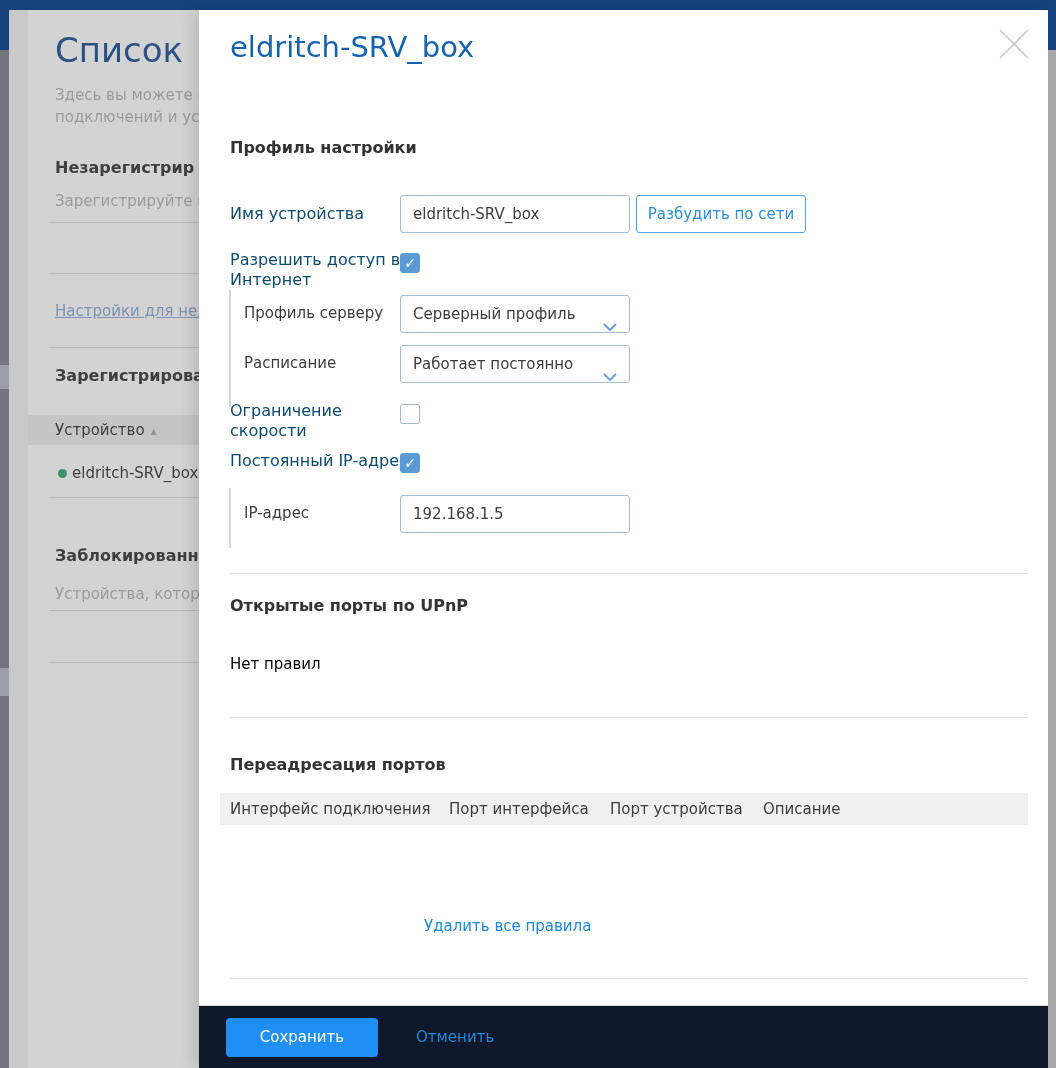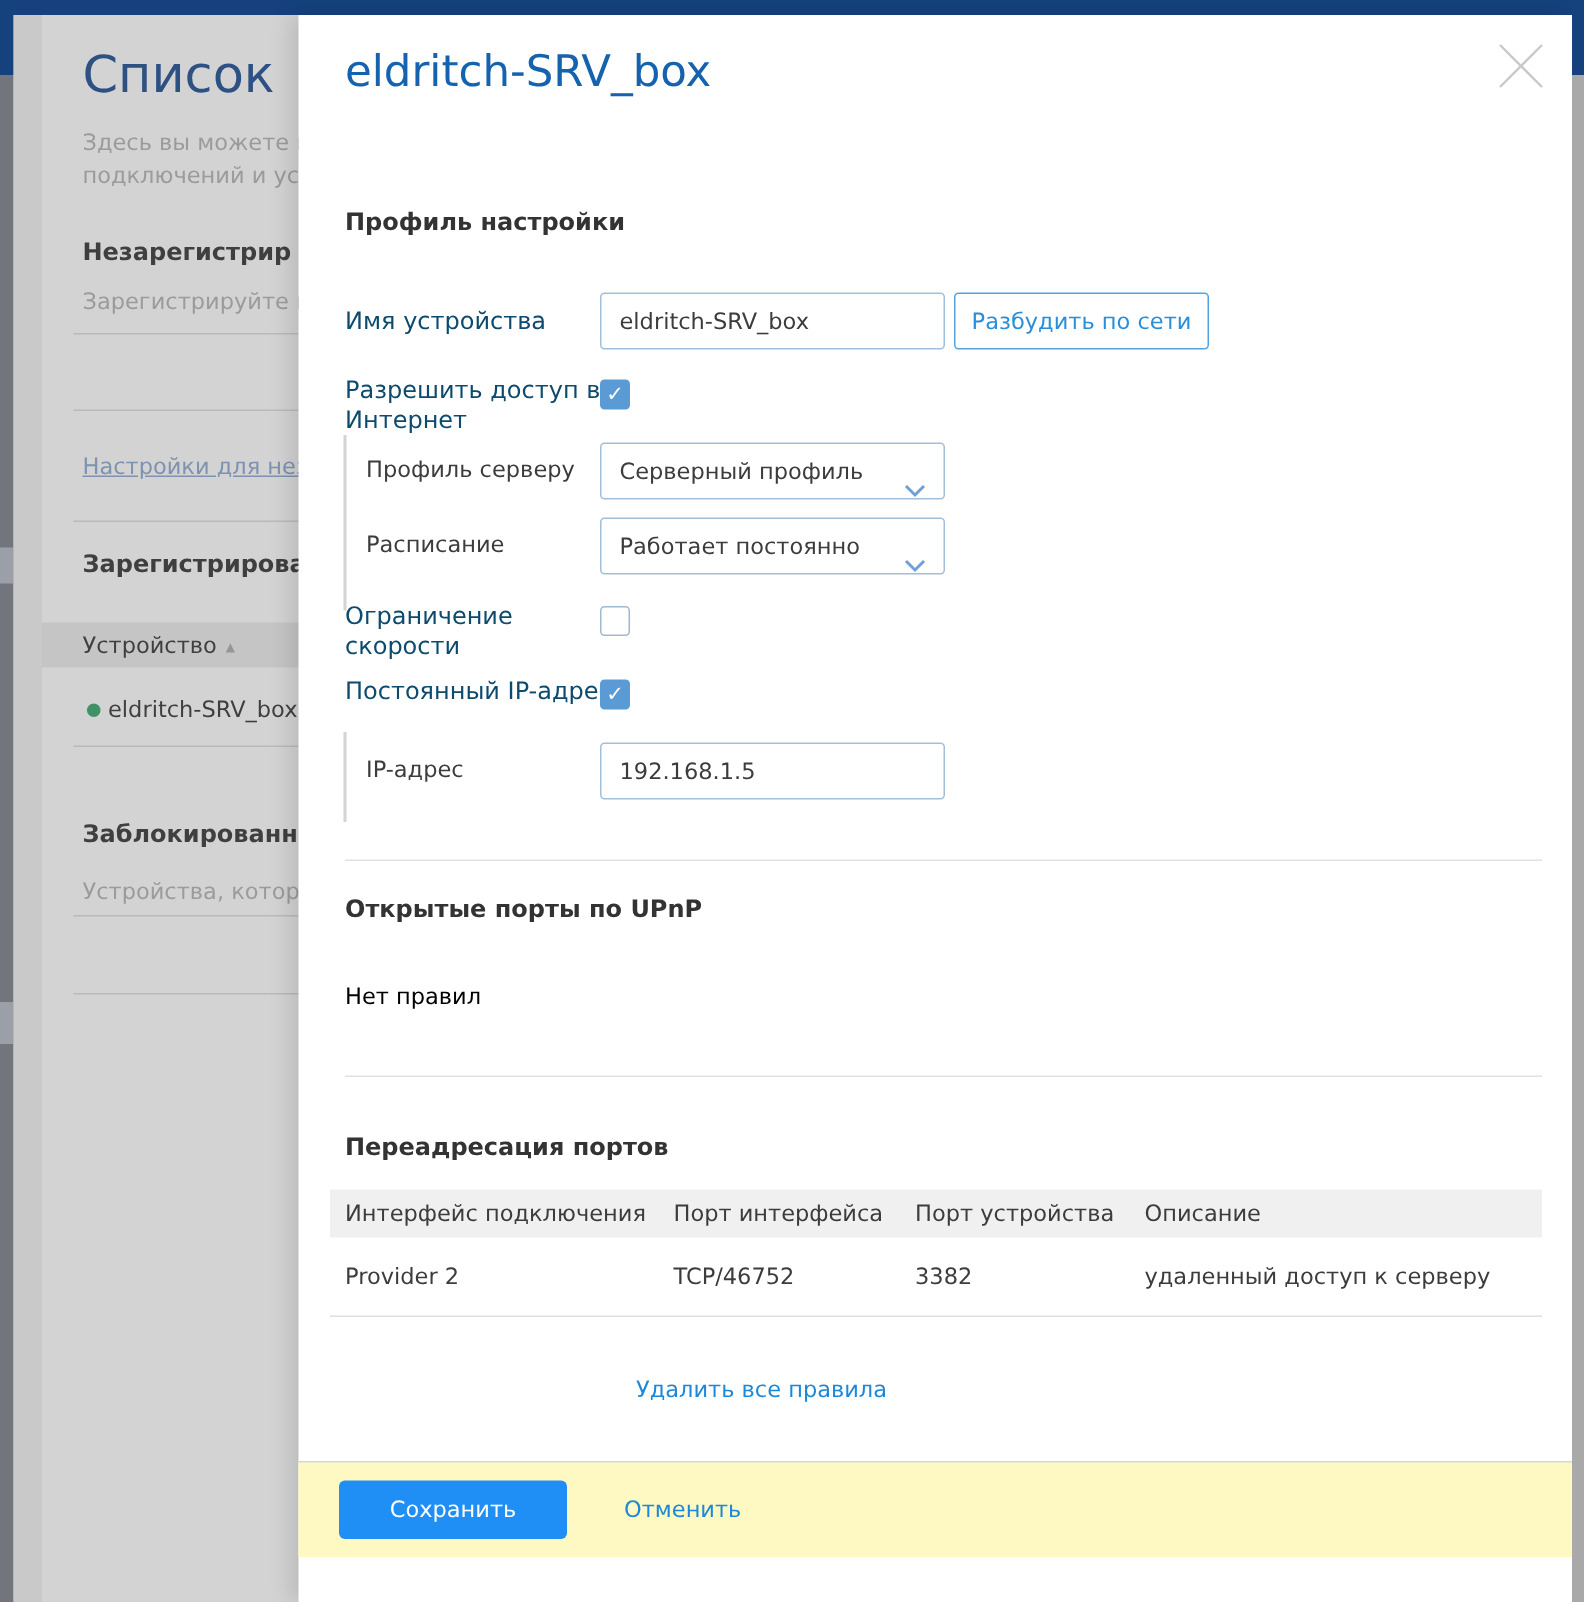--- a/index.html
+++ b/index.html
@@ -73,21 +73,21 @@
   .pf-thead{height:32px;background:#f0f0f0;display:flex;align-items:center;font-size:15px;color:#3c3c3c;}
   .pf-row{height:52px;display:flex;align-items:center;border-bottom:1px solid #e0e0e0;font-size:15px;color:#3c3c3c;}
   .c1{width:229px;padding-left:10px;box-sizing:border-box;}
   .c2{width:161px;} .c3{width:153px;} .c4{flex:1;}
 
   .btn-add{box-sizing:border-box;left:31px;top:897px;width:170px;height:39px;border:1px solid #c2c2c2;border-radius:3px;
        background:#fff;color:#1e88d8;font-size:15px;line-height:37px;text-align:center;cursor:pointer;white-space:nowrap;}
   .link-blue{color:#1e88d8;font-size:15px;cursor:pointer;white-space:nowrap;}
   .link-delete{left:225px;top:897px;line-height:39px;}
 
-  .panel-footer{left:0;top:964px;width:849px;height:63px;background:#fef9c3;border-top:1px solid #d6d6d6;}
+  .panel-footer{left:0;top:995px;width:849px;height:63px;background:#0f172a;border-top:1px solid #d6d6d6;}
   .btn-save{box-sizing:border-box;left:27px;top:12px;width:152px;height:39px;background:#1f8ff5;border:none;border-radius:4px;
        color:#fff;font-size:15px;line-height:39px;text-align:center;cursor:pointer;white-space:nowrap;}
   .link-cancel{left:217px;top:12px;line-height:39px;}
 
   
   .sb-track{left:1048px;top:0;width:8px;height:1068px;background:#a9a9a9;}
   .sb-top{left:0;top:0;width:8px;height:50px;background:#15427c;}
 </style>
 </head>
 <body>
@@ -182,26 +182,20 @@
   <div class="abs divider div2"></div>
 
   <div class="abs sec-h h-pf">Переадресация портов</div>
   <div class="abs pf-table">
     <div class="pf-thead">
       <div class="c1">Интерфейс подключения</div>
       <div class="c2">Порт интерфейса</div>
       <div class="c3">Порт устройства</div>
       <div class="c4">Описание</div>
     </div>
-    <div class="pf-row">
-      <div class="c1">Provider 2</div>
-      <div class="c2">TCP/46752</div>
-      <div class="c3">3382</div>
-      <div class="c4">удаленный доступ к серверу</div>
-    </div>
   </div>
 
   <div class="abs link-blue link-delete">Удалить все правила</div>
   <div class="abs divider div3"></div>
 
   <div class="abs panel-footer">
     <div class="abs btn-save">Сохранить</div>
     <div class="abs link-blue link-cancel">Отменить</div>
   </div>
 </div>

